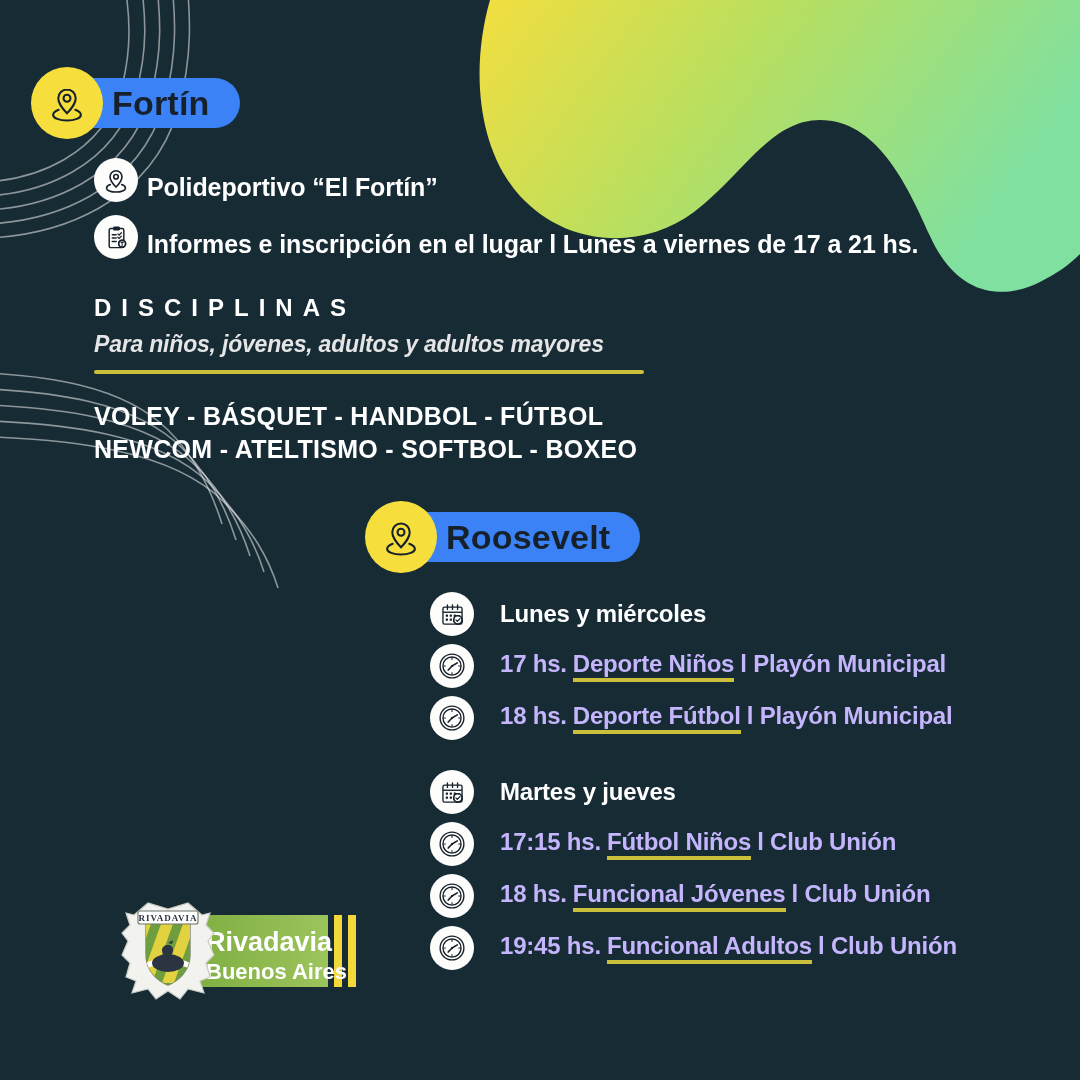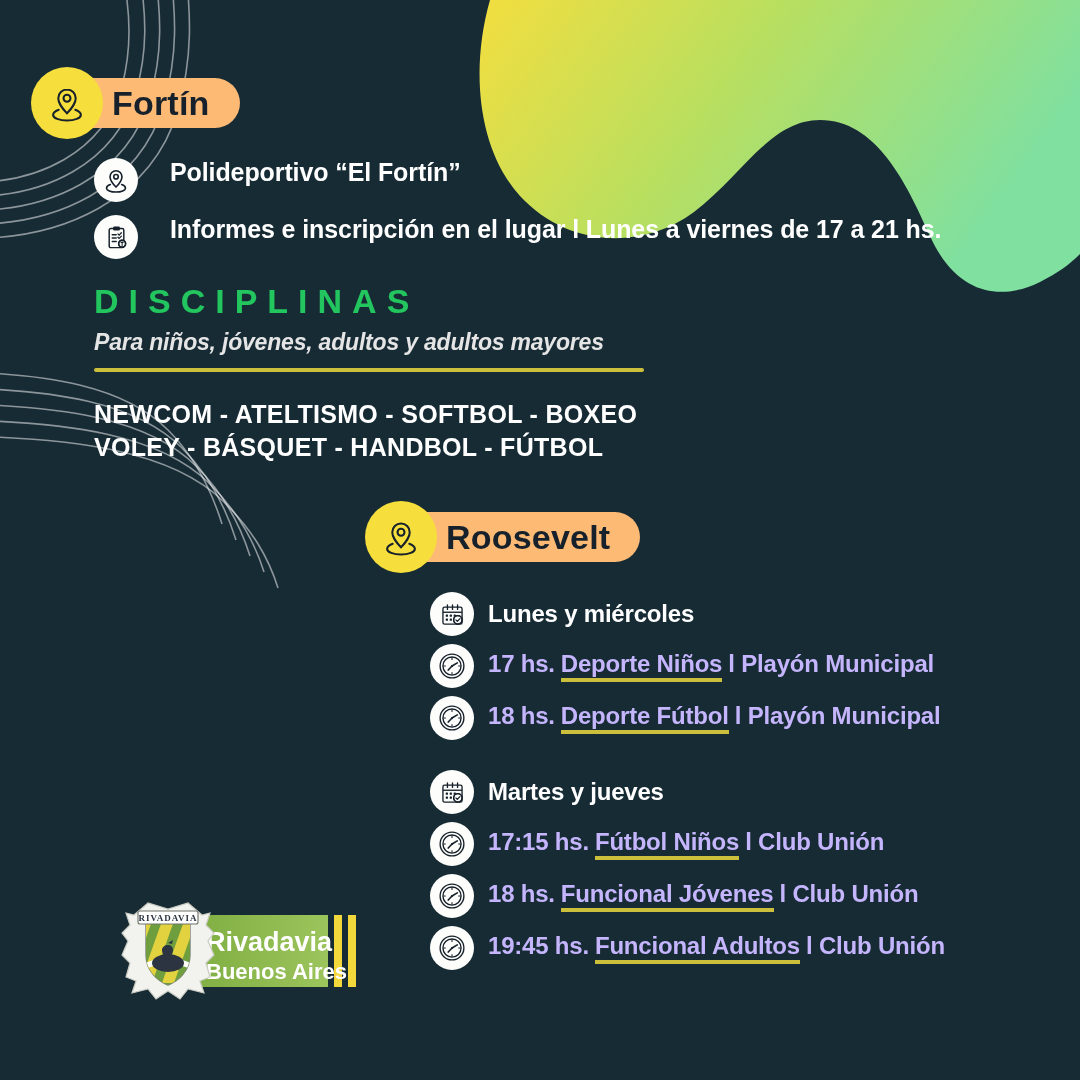--- a/index.html
+++ b/index.html
@@ -26,21 +26,21 @@
 
   
   .loc-badge{
     position:absolute;
     height:50px;
     display:flex;align-items:center;
   }
   .loc-badge .pill{
     position:relative;
     height:50px;
-    background:#fdba74;
+    background:#3b82f6;
     border-radius:25px;
     display:flex;align-items:center;
     padding-left:72px;padding-right:30px;justify-content:flex-end;
   }
   .loc-badge .knob{
     position:absolute;
     left:-9px;top:-11px;
     width:72px;height:72px;border-radius:50%;
     background:#f6de3c;
     display:flex;align-items:center;justify-content:center;
@@ -51,38 +51,39 @@
     font-size:34px;
     font-weight:bold;
     letter-spacing:0.2px;
     line-height:1;
     white-space:nowrap;
   }
 
   
   .info-row{
     position:absolute;
-    display:flex;align-items:flex-start;gap:32px;
+    display:flex;align-items:flex-end;gap:9px;
   }
   .info-row .info-text{
     color:#ffffff;
     font-size:25px;
     font-weight:bold;
     white-space:nowrap;
     letter-spacing:-0.1px;
   }
 
   
   #disciplinas-block{ position:absolute; left:94px; top:284px; }
   .disc-title{
-    color:#22c55e;
-    font-size:34px;
+    color:#ffffff;
+    font-size:24px;
     font-weight:bold;
     letter-spacing:10px;
     line-height:1;
+    margin-top:12px;
   }
   .disc-sub{
     color:#e5e5e5;
     font-size:23px;
     font-weight:bold;
     margin-top:13px;
     line-height:1;
     letter-spacing:-0.2px;
     font-style:italic;
   }
@@ -100,21 +101,21 @@
     line-height:1.33;
     letter-spacing:0.3px;
     white-space:nowrap;
   }
 
   
   #schedule-block{ position:absolute; left:430px; top:592px; width:640px; }
   .sched-group{ }
   .sched-group + .sched-group{ margin-top:30px; }
   .sched-row{
-    display:flex;align-items:center;gap:14px;
+    display:flex;align-items:center;gap:26px;
     height:44px;
     margin-bottom:8px;
   }
   .sched-row:last-child{ margin-bottom:0; }
   .sched-text{
     color:#c4b5fd;
     font-size:24px;
     font-weight:bold;
     white-space:nowrap;
     letter-spacing:-0.2px;
@@ -211,22 +212,22 @@
     </svg>
   </span>
   <span class="info-text">Informes e inscripción en el lugar l Lunes a viernes de 17 a 21 hs.</span>
 </div>
 
 <div id="disciplinas-block">
   <div class="disc-title">DISCIPLINAS</div>
   <div class="disc-sub">Para niños, jóvenes, adultos y adultos mayores</div>
   <div class="disc-rule"></div>
   <div class="disc-list">
+    <div class="disc-line">VOLEY - BÁSQUET - HANDBOL - FÚTBOL</div>
     <div class="disc-line">NEWCOM - ATELTISMO - SOFTBOL - BOXEO</div>
-    <div class="disc-line">VOLEY - BÁSQUET - HANDBOL - FÚTBOL</div>
   </div>
 </div>
 
 <div class="loc-badge" id="roosevelt-badge" style="left:374px; top:512px;">
   <div class="pill">
     <span class="knob">
       <svg width="38" height="38" viewBox="0 0 48 48" fill="none" stroke="#17212b" stroke-width="2.6">
         <path d="M24 7c-6.1 0-11 4.9-11 11 0 8 11 19 11 19s11-11 11-19c0-6.1-4.9-11-11-11z"></path>
         <circle cx="24" cy="18" r="4.4"></circle>
         <path d="M13.5 32.5C9.3 34 6.5 36.3 6.5 39c0 4 7.8 7.2 17.5 7.2S41.5 43 41.5 39c0-2.7-2.8-5-7-6.5" stroke-linecap="round"></path>

